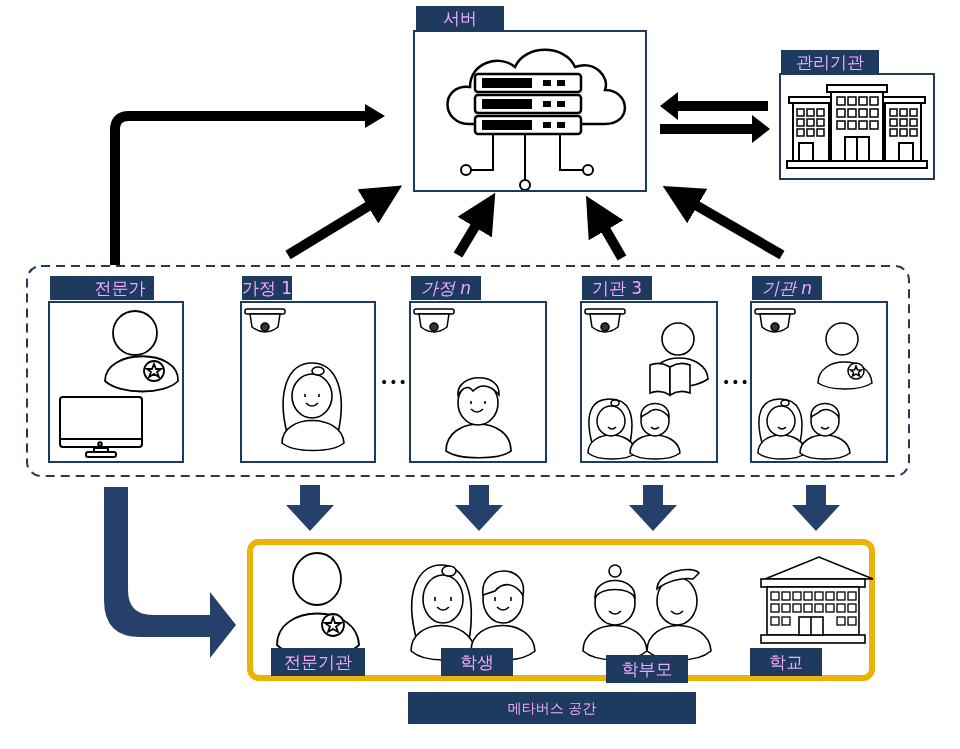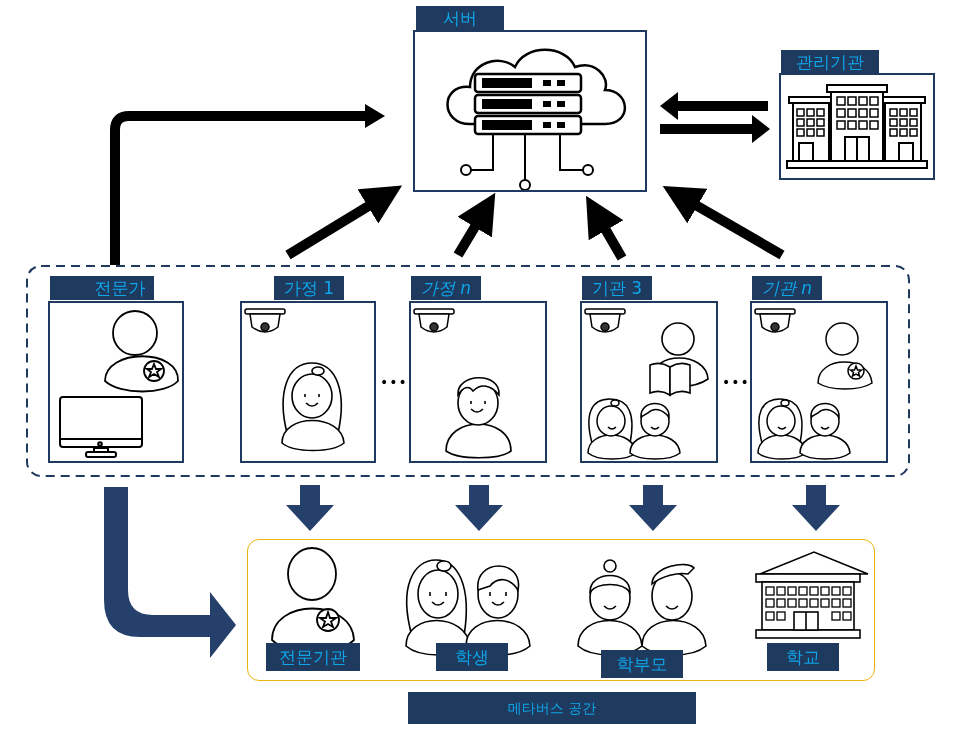--- a/index.html
+++ b/index.html
@@ -1,19 +1,19 @@
 <!DOCTYPE html>
 <html><head>
 <meta charset="utf-8">
 <style>
   html, body { margin:0; padding:0; background:#ffffff; }
   body { width:960px; height:749px; position:relative; overflow:hidden; font-family:"DejaVu Sans", sans-serif; }
   .abs { position:absolute; }
   .label {
-    position:absolute; background:#1f3a5f; color:#0ea5e9; font-size:17px;
+    position:absolute; background:#1f3a5f; color:#f0abfc; font-size:17px;
     display:flex; align-items:center; justify-content:center; line-height:1; white-space:nowrap;
   }
   .box { position:absolute; border:2px solid #1f3a5f; background:#fff; box-sizing:border-box; }
   svg.layer { position:absolute; left:0; top:0; }
 </style>
 </head>
 <body>
 
 <svg class="layer" width="960" height="749">
   <defs>
@@ -145,21 +145,21 @@
     <g fill="#fff" stroke="#000" stroke-width="2">
       <rect x="10" y="94" width="82" height="50" rx="3"></rect>
       <line x1="10" y1="136" x2="92" y2="136"></line>
       <circle cx="50" cy="141" r="1.8"></circle>
       <rect x="44" y="145" width="14" height="4"></rect>
       <rect x="36" y="149" width="30" height="5" rx="2"></rect>
     </g>
   </svg>
 </div>
 
-<div class="label" style="left:242px;top:276px;width:70px;height:24px;margin-left:32px;">가정 1</div>
+<div class="label" style="left:242px;top:276px;width:50px;height:24px;">가정 1</div>
 <div class="box" style="left:240px;top:301px;width:136px;height:162px;">
   <svg width="132" height="158">
     <g fill="#fff" stroke="#000" stroke-width="1.5">
       <rect x="3" y="6" width="40" height="5" rx="2"></rect>
       <path d="M8,11 L38,11 L36,24 Q23,34 10,24 Z"></path>
       <circle cx="23" cy="24" r="4" fill="#333"></circle>
     </g>
     <g fill="#fff" stroke="#000" stroke-width="1.6">
       <path d="M45,130 C35,90 45,60 70,60 C95,60 105,90 96,130"></path>
       <path d="M40,140 C40,110 100,110 102,140 C90,150 52,150 40,140 Z"></path>
@@ -244,21 +244,21 @@
       <ellipse cx="33" cy="100" rx="4" ry="3"></ellipse>
       <path d="M26,124 Q30,128 34,124" fill="none"></path>
       <path d="M48,150 C48,126 96,126 98,150 C88,158 58,158 48,150 Z"></path>
       <ellipse cx="73" cy="118" rx="14" ry="15"></ellipse>
       <path d="M59,114 C58,96 88,96 87,114 C80,106 72,104 66,110 Z"></path>
       <path d="M69,124 Q73,128 77,124" fill="none"></path>
     </g>
   </svg>
 </div>
 
-<div class="abs" style="left:247px;top:539px;width:628px;height:142px;border:1px solid #eab308;border-radius:12px;box-sizing:border-box;background:#fff;padding-left:28px;">
+<div class="abs" style="left:247px;top:539px;width:628px;height:142px;border:6px solid #eab308;border-radius:12px;box-sizing:border-box;background:#fff;padding-left:28px;">
   <svg width="624" height="138" style="position:absolute;left:0;top:0;">
     <g fill="#fff" stroke="#000" stroke-width="1.8" transform="translate(0,0)">
       <ellipse cx="64" cy="34" rx="24" ry="26"></ellipse>
       <path d="M24,100 C24,58 104,58 106,100 C90,116 40,116 24,100 Z"></path>
       <circle cx="80" cy="80" r="11"></circle>
       <polygon points="80,72 82,78 88,78 83,81.5 85,87 80,84 75,87 77,81.5 72,78 78,78" fill="none"></polygon>
     </g>
     <g fill="#fff" stroke="#000" stroke-width="1.6">
       <path d="M164,96 C150,46 166,20 188,20 C210,20 224,46 216,96"></path>
       <path d="M158,106 C158,72 218,72 222,106 C208,118 172,118 158,106 Z"></path>
@@ -312,16 +312,16 @@
         <rect x="595" y="59" width="8" height="8"></rect>
       <rect x="518" y="72" width="8" height="8"></rect>
         <rect x="529" y="72" width="8" height="8"></rect>
         <rect x="584" y="72" width="8" height="8"></rect>
         <rect x="595" y="72" width="8" height="8"></rect>
     </g>
   </svg>
   <div class="label" style="left:18px;top:103px;width:94px;height:28px;">전문기관</div>
   <div class="label" style="left:188px;top:103px;width:72px;height:28px;">학생</div>
   <div class="label" style="left:353px;top:110px;width:82px;height:28px;">학부모</div>
-  <div class="label" style="left:519px;top:103px;width:72px;height:28px;text-align:right;">학교</div>
+  <div class="label" style="left:497px;top:103px;width:72px;height:28px;text-align:right;">학교</div>
 </div>
 
 <div class="label" style="left:408px;top:692px;width:288px;height:32px;font-size:14px;">메타버스 공간</div>
 
 </body></html>

